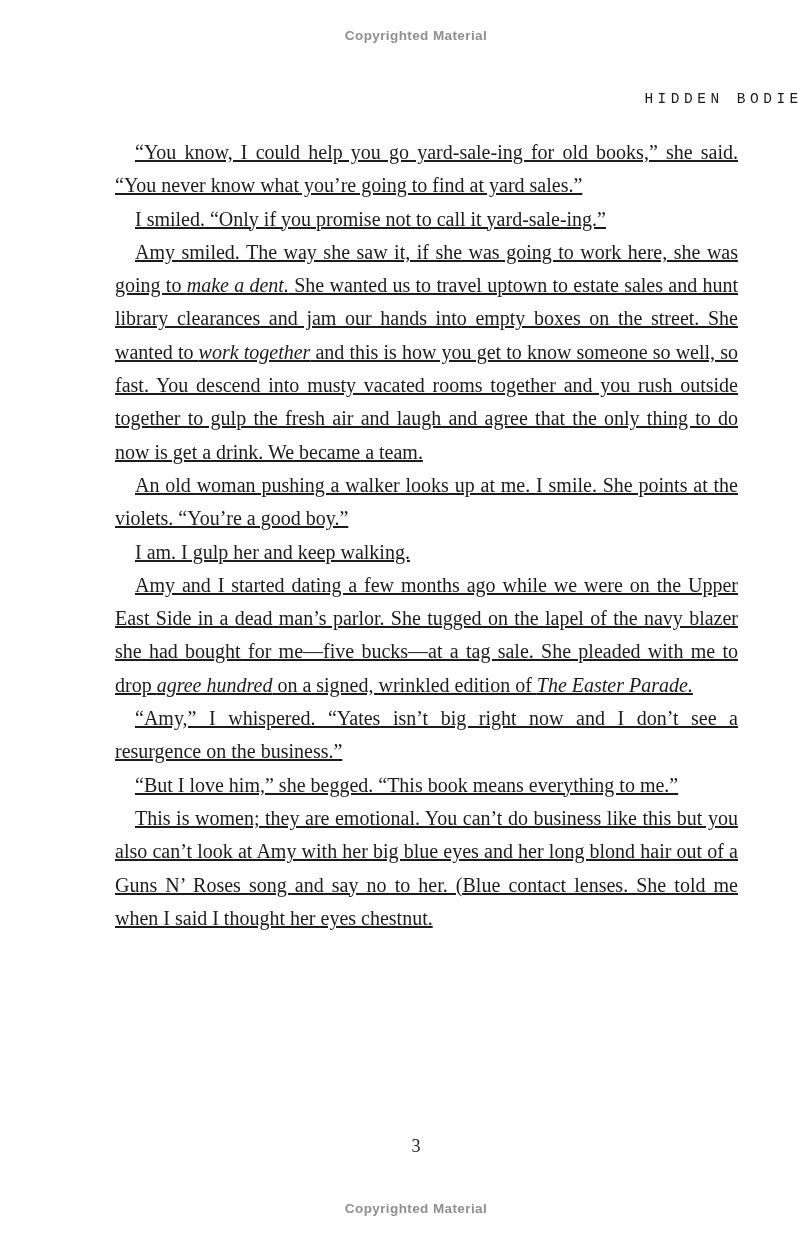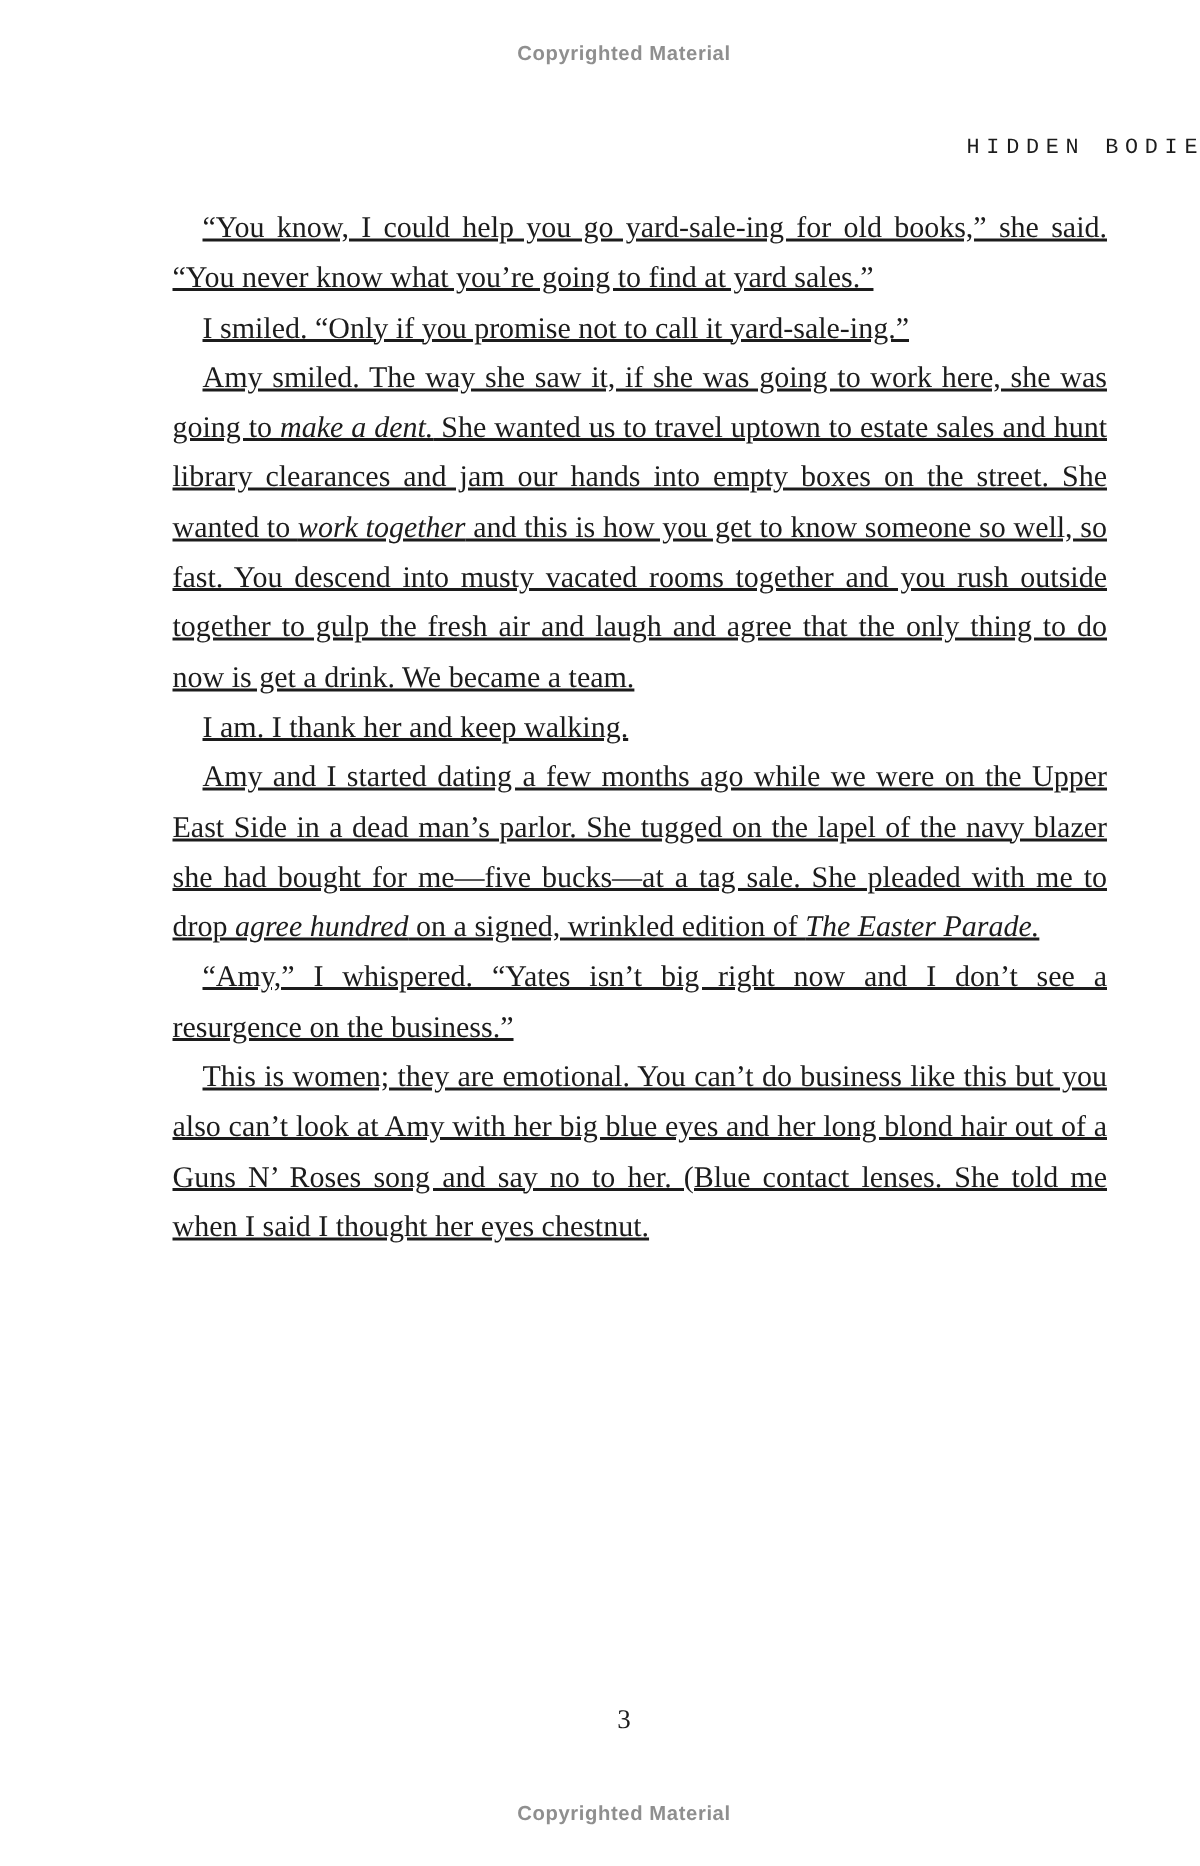--- a/index.html
+++ b/index.html
@@ -72,22 +72,24 @@
 
 <div class="page" style="--ink: #1c1c1c; --notice: #8f8f8f; --bg: #ffffff;">
   <div class="copyright-notice top">Copyrighted Material</div>
 
   <div class="running-head">HIDDEN BODIES</div>
 
   <div class="body-text" id="body-text">
       <p class="indent"><span>“You know, I could help you go yard-sale-ing for old books,” she said. “You never know what you’re going to find at yard sales.”</span></p>
       <p class="indent"><span>I smiled. “Only if you promise not to call it yard-sale-ing.”</span></p>
       <p class="indent"><span>Amy smiled. The way she saw it, if she was going to work here, she was going to </span><span class="italic">make a dent.</span><span> She wanted us to travel uptown to estate sales and hunt library clearances and jam our hands into empty boxes on the street. She wanted to </span><span class="italic">work together</span><span> and this is how you get to know someone so well, so fast. You descend into musty vacated rooms together and you rush outside together to gulp the fresh air and laugh and agree that the only thing to do now is get a drink. We became a team.</span></p>
-      <p class="indent"><span>I am. I thank her and keep walking.</span></p>
+      <p class="indent"><span>An old woman pushing a walker looks up at me. I smile. She points at the violets. “You’re a good boy.”</span></p>
+      <p class="indent"><span>I am. I gulp her and keep walking.</span></p>
       <p class="indent"><span>Amy and I started dating a few months ago while we were on the Upper East Side in a dead man’s parlor. She tugged on the lapel of the navy blazer she had bought for me—five bucks—at a tag sale. She pleaded with me to drop </span><span class="italic">agree hundred</span><span> on a signed, wrinkled edition of </span><span class="italic">The Easter Parade.</span></p>
       <p class="indent"><span>“Amy,” I whispered. “Yates isn’t big right now and I don’t see a resurgence on the business.”</span></p>
+      <p class="indent"><span>“But I love him,” she begged. “This book means everything to me.”</span></p>
       <p class="indent"><span>This is women; they are emotional. You can’t do business like this but you also can’t look at Amy with her big blue eyes and her long blond hair out of a Guns N’ Roses song and say no to her. (Blue contact lenses. She told me when I said I thought her eyes chestnut.</span></p>
     </div>
 
   <div class="page-number">3</div>
 
   <div class="copyright-notice bottom">Copyrighted Material</div>
 </div>
 
 </body></html>

